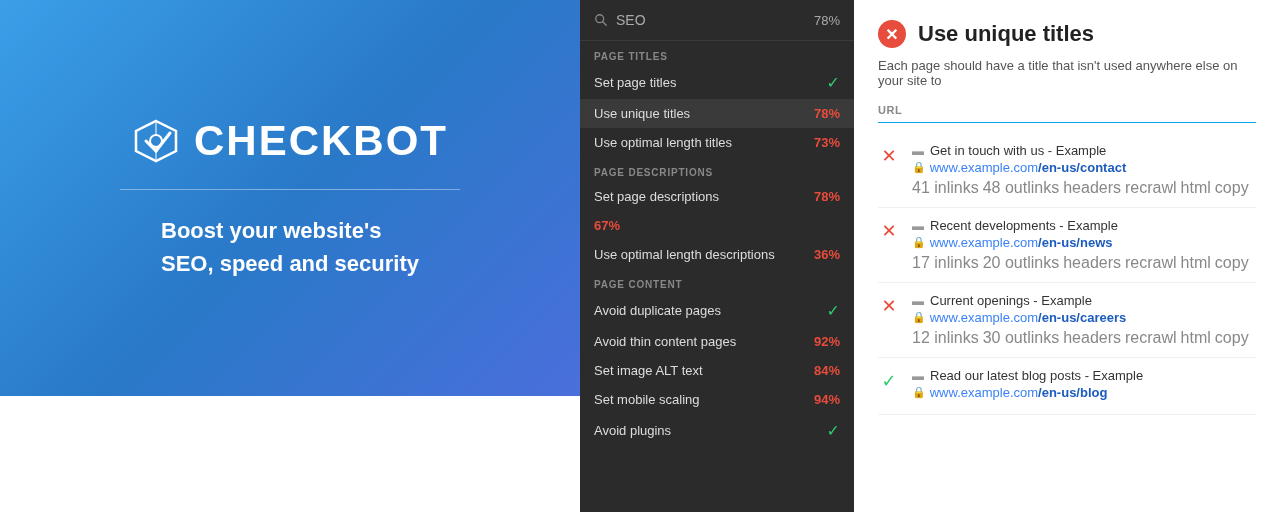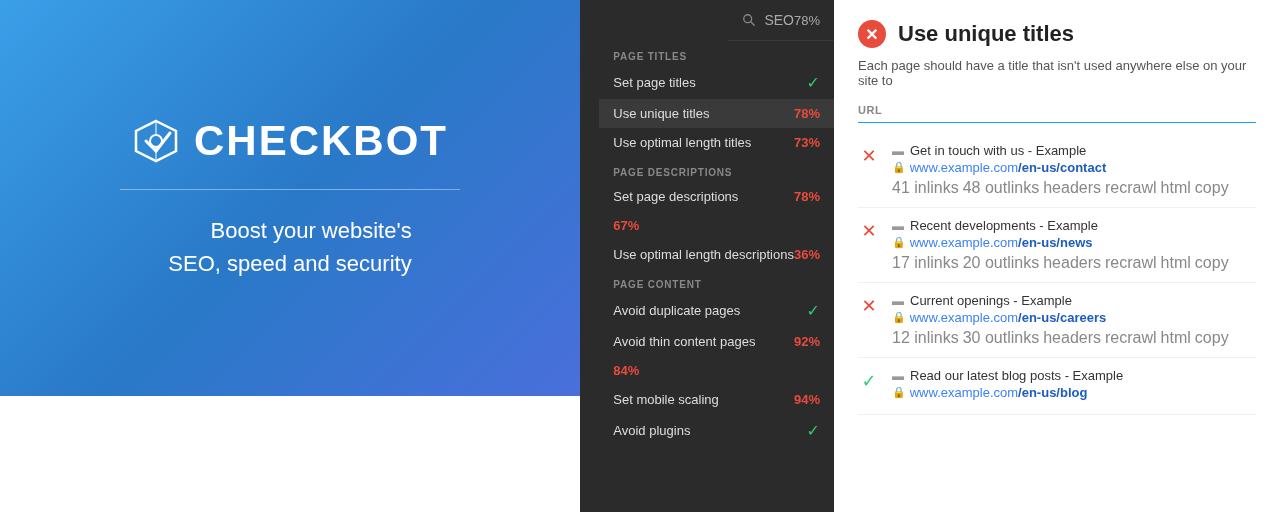--- a/index.html
+++ b/index.html
@@ -35,35 +35,34 @@
     }
     .divider {
       width: 340px;
       height: 1px;
       background: rgba(255,255,255,0.4);
       margin-bottom: 24px;
     }
     .tagline {
       color: white;
       font-size: 22px;
-      font-weight: 400;
-      text-align: right;
+      font-weight: 700;
+      text-align: left;
       line-height: 1.5;
     }
 
     
     .middle-panel {
-      width: 254px;
+      width: 274px;
       height: 512px;
       background: #2b2b2b;
       flex-shrink: 0;
       overflow: hidden;
       display: flex;
       flex-direction: column;
-      align-items: flex-end;
     }
     .search-bar {
       display: flex;
       align-items: center;
       padding: 12px 14px;
       border-bottom: 1px solid #3a3a3a;
     }
     .search-bar-text {
       color: #aaa;
       font-size: 14px;
@@ -293,20 +292,21 @@
     <div class="section-header">PAGE CONTENT</div>
     <div class="sidebar-item">
       <span class="sidebar-item-label">Avoid duplicate pages</span>
       <span class="check-green">✓</span>
     </div>
     <div class="sidebar-item">
       <span class="sidebar-item-label">Avoid thin content pages</span>
       <span class="sidebar-item-score score-red">92%</span>
     </div>
     <div class="sidebar-item">
+      <span class="sidebar-item-label">Set image ALT text</span>
       <span class="sidebar-item-score score-red">84%</span>
     </div>
     <div class="sidebar-item">
       <span class="sidebar-item-label">Set mobile scaling</span>
       <span class="sidebar-item-score score-red">94%</span>
     </div>
     <div class="sidebar-item">
       <span class="sidebar-item-label">Avoid plugins</span>
       <span class="check-green">✓</span>
     </div>

